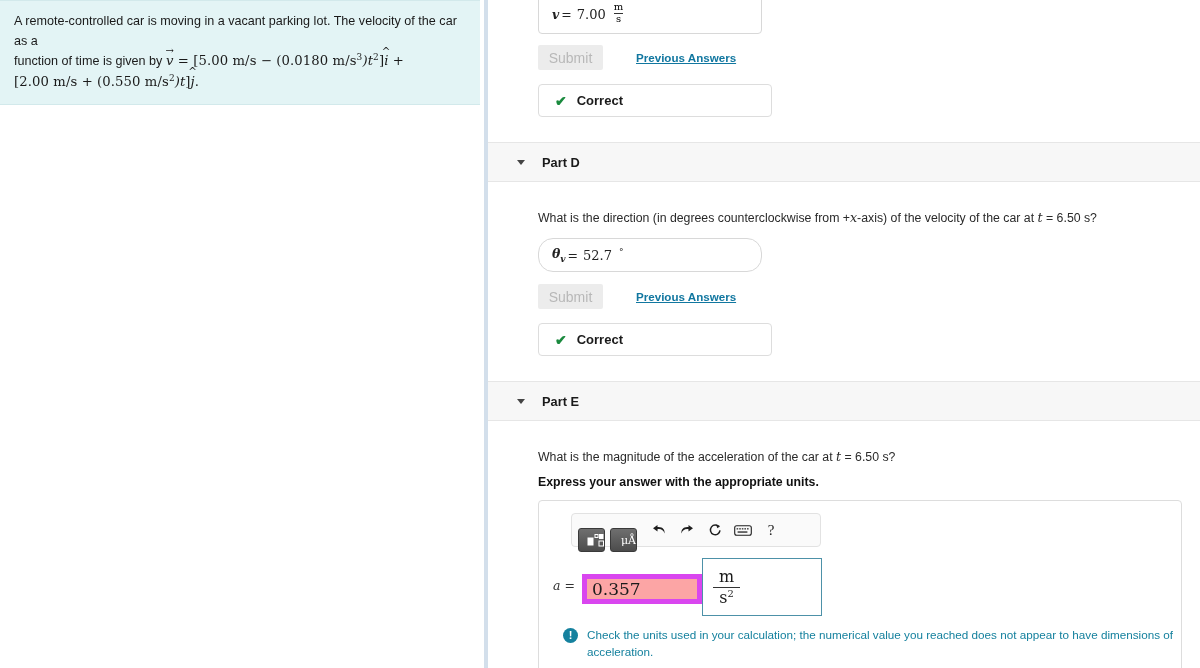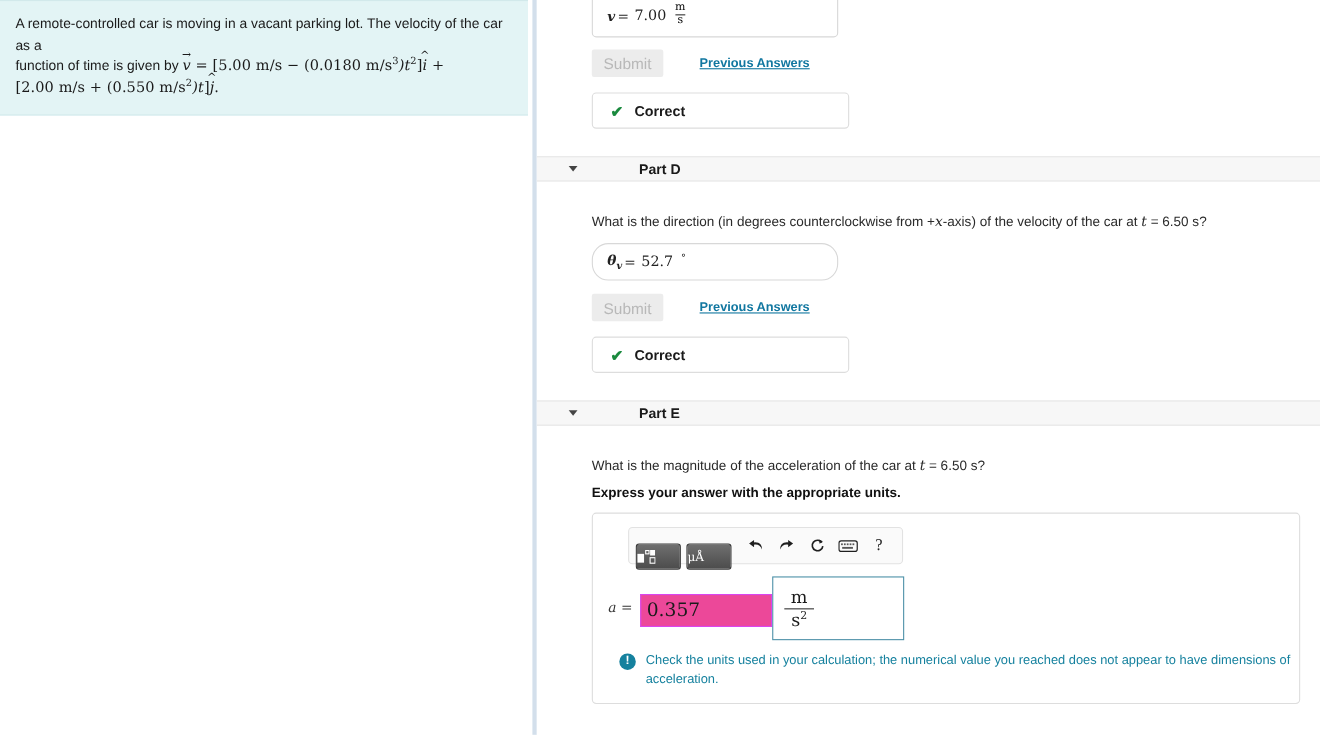--- a/index.html
+++ b/index.html
@@ -199,25 +199,24 @@
     font-weight: bold;
     color: #1a1a1a;
   }
 
   
   .part-header {
     width: 712px;
     background: #f7f7f7;
     border-top: 1px solid #e6e6e6;
     border-bottom: 1px solid #e6e6e6;
-    height: 23px;
-    display: flex;
-    align-items: center;
-    box-sizing: border-box;
-    gap: 39px;
+    height: 40px;
+    display: flex;
+    align-items: center;
+    box-sizing: border-box;
   }
   .caret {
     margin-left: 29px;
     margin-right: 17px;
     width: 0; height: 0;
     border-left: 4.5px solid transparent;
     border-right: 4.5px solid transparent;
     border-top: 5.5px solid #444;
     cursor: pointer;
   }
@@ -261,28 +260,28 @@
     background: #fafafa;
     border: 1px solid #e2e2e2;
     border-radius: 4px;
     display: flex;
     align-items: center;
     box-sizing: border-box;
     padding-left: 6px;
     gap: 2px;
   }
   .tb-btn-dark {
-    width: 41px;
+    width: 27px;
     height: 24px;
     border-radius: 3px;
     background: linear-gradient(#6f6f6f, #4c4c4c);
     border: 1px solid #3a3a3a;
     display: flex;
     align-items: center;
-    justify-content: flex-start;
+    justify-content: flex-end;
     cursor: pointer;
     box-sizing: border-box;
     margin-top: 20px;
   }
   .tb-btn-dark.second { margin-left: 3px; }
   .tb-icon-text {
     color: #ffffff;
     font-family: "DejaVu Serif", "Liberation Serif", serif;
     font-size: 11px;
     line-height: 1;
@@ -311,22 +310,22 @@
     font-family: "DejaVu Serif", "Liberation Serif", serif;
     font-style: italic;
     font-size: 12.5px;
     color: #333;
     margin-top: 20px;
     margin-right: 7px;
   }
   .value-field {
     width: 120px;
     height: 30px;
-    border: 1px solid #d946ef;
-    background: #ec4899;
+    border: 5px solid #d946ef;
+    background: #fca5a5;
     box-sizing: border-box;
     display: flex;
     align-items: center;
     padding-left: 5px;
     margin-top: 16px;
     font-family: "DejaVu Serif", "Liberation Serif", serif;
     font-size: 17px;
     color: #1b1b1b;
   }
   .unit-field {

